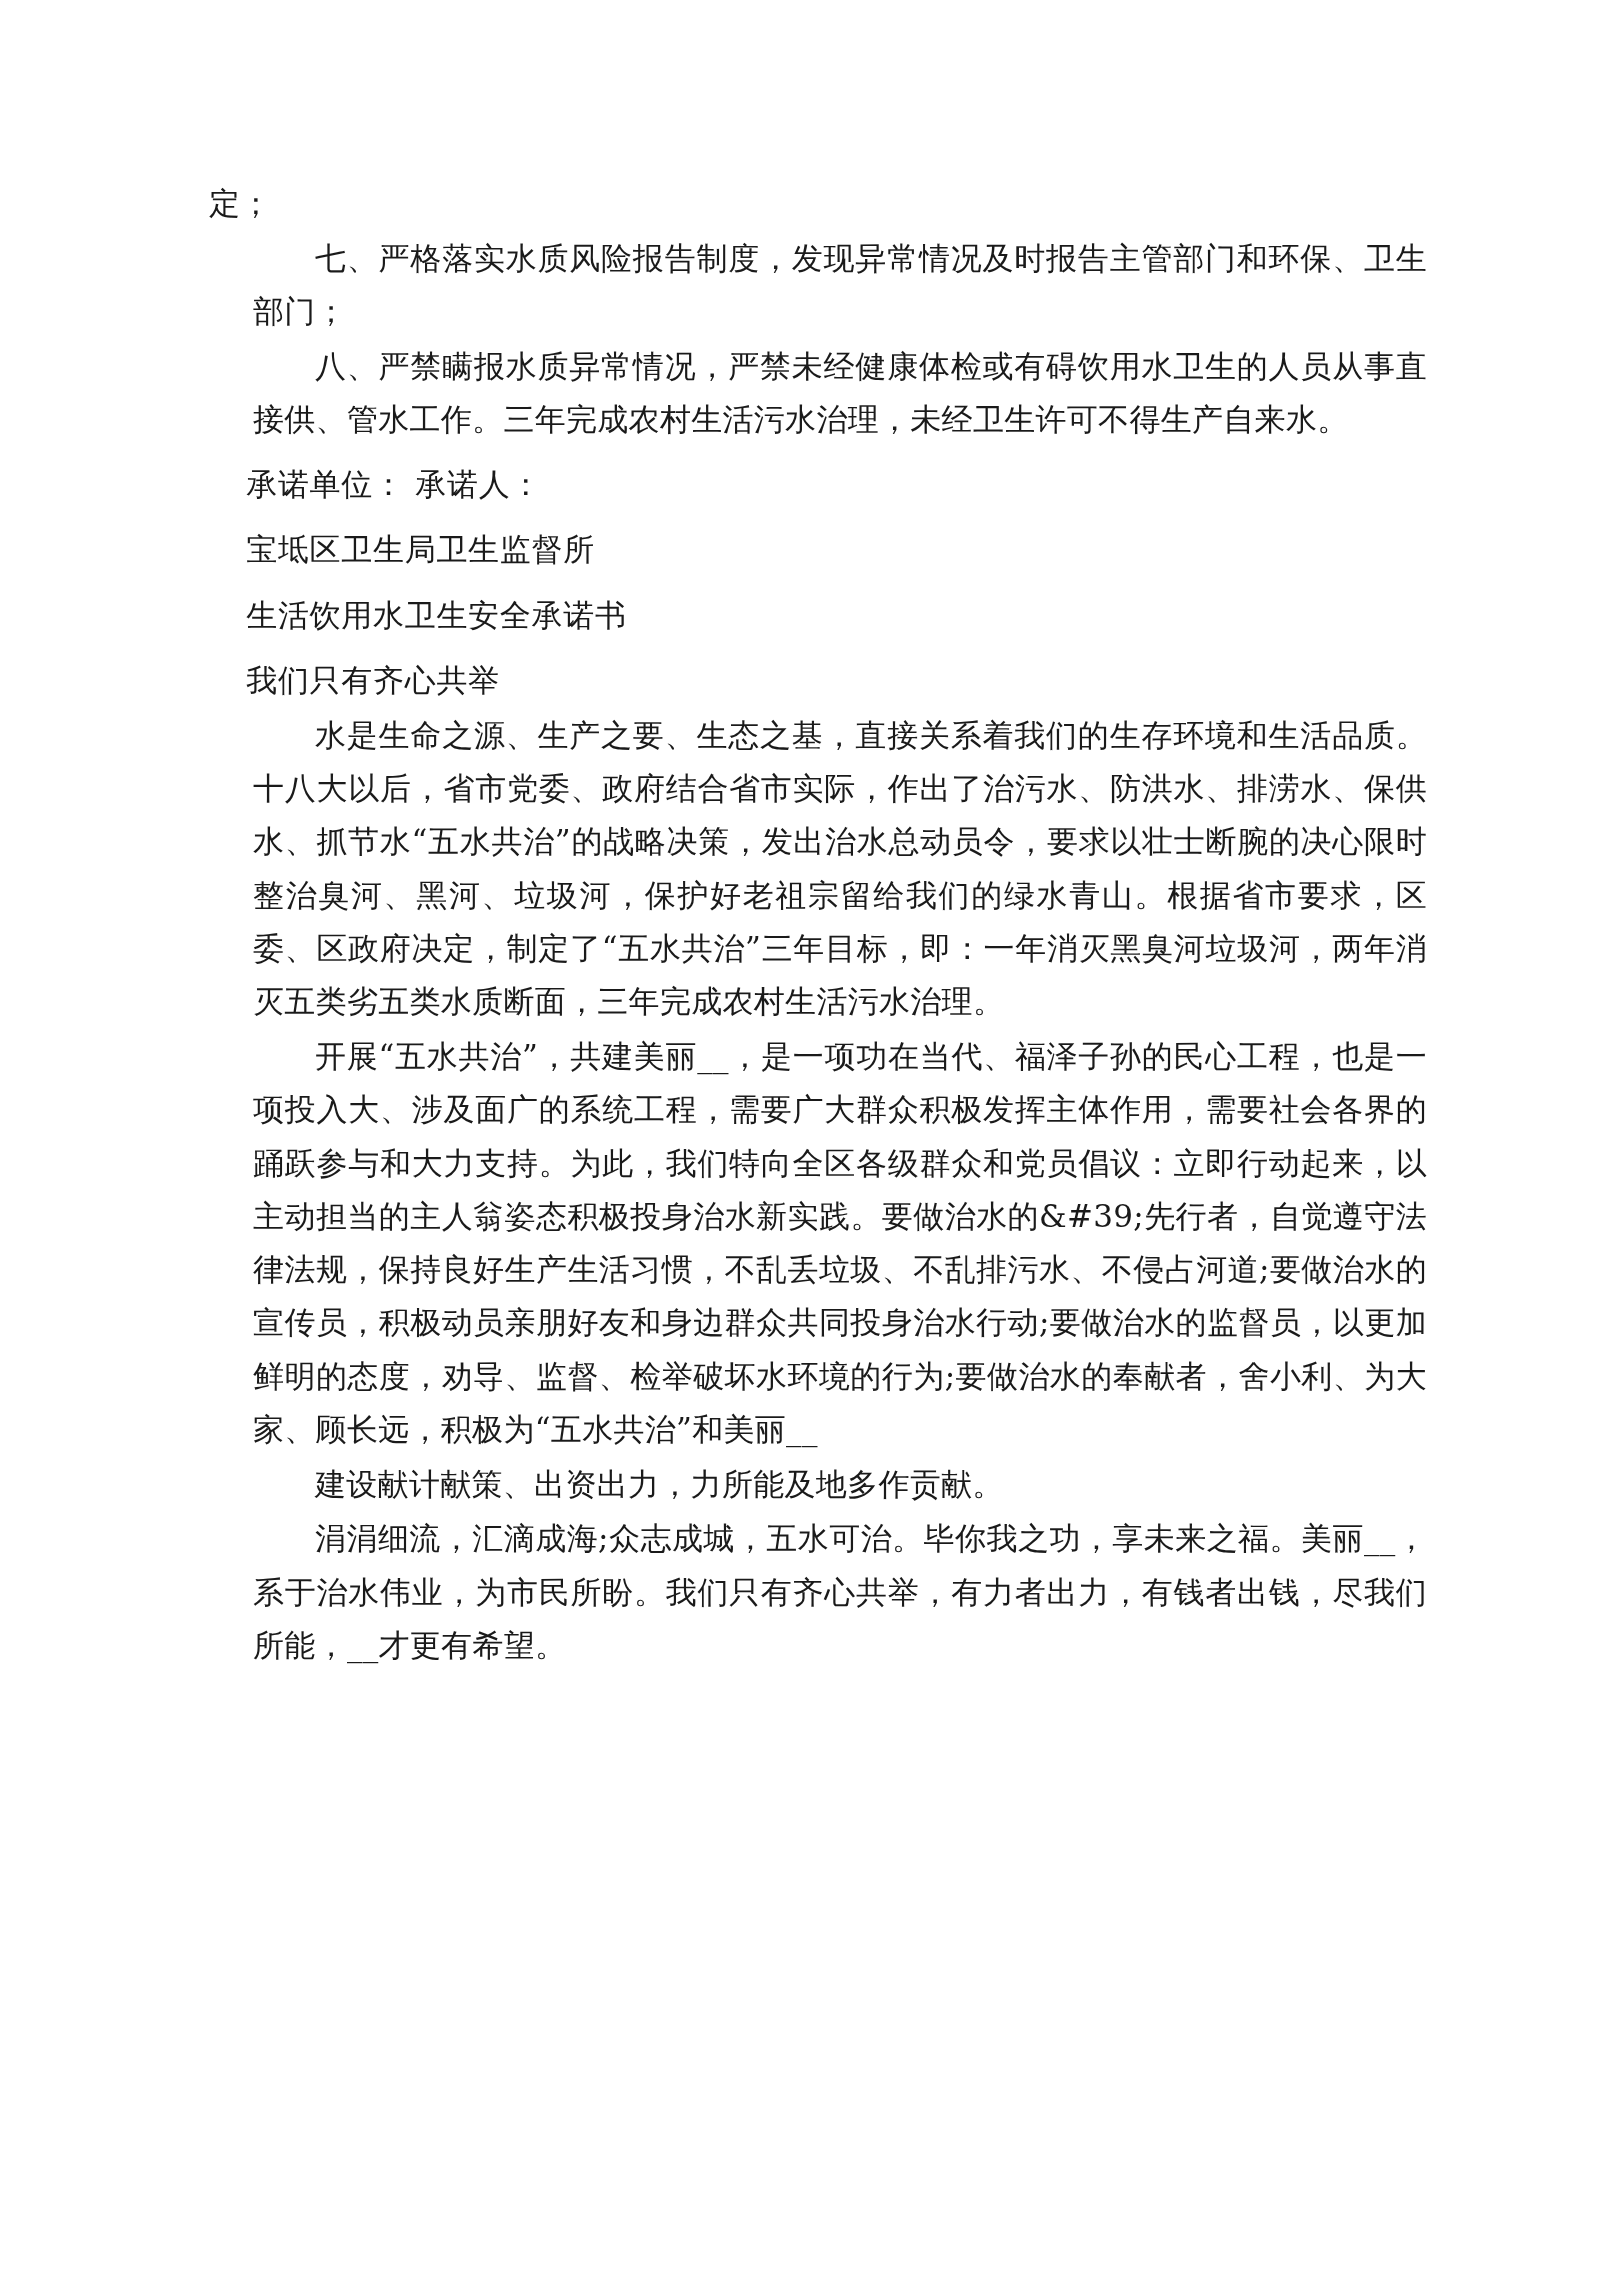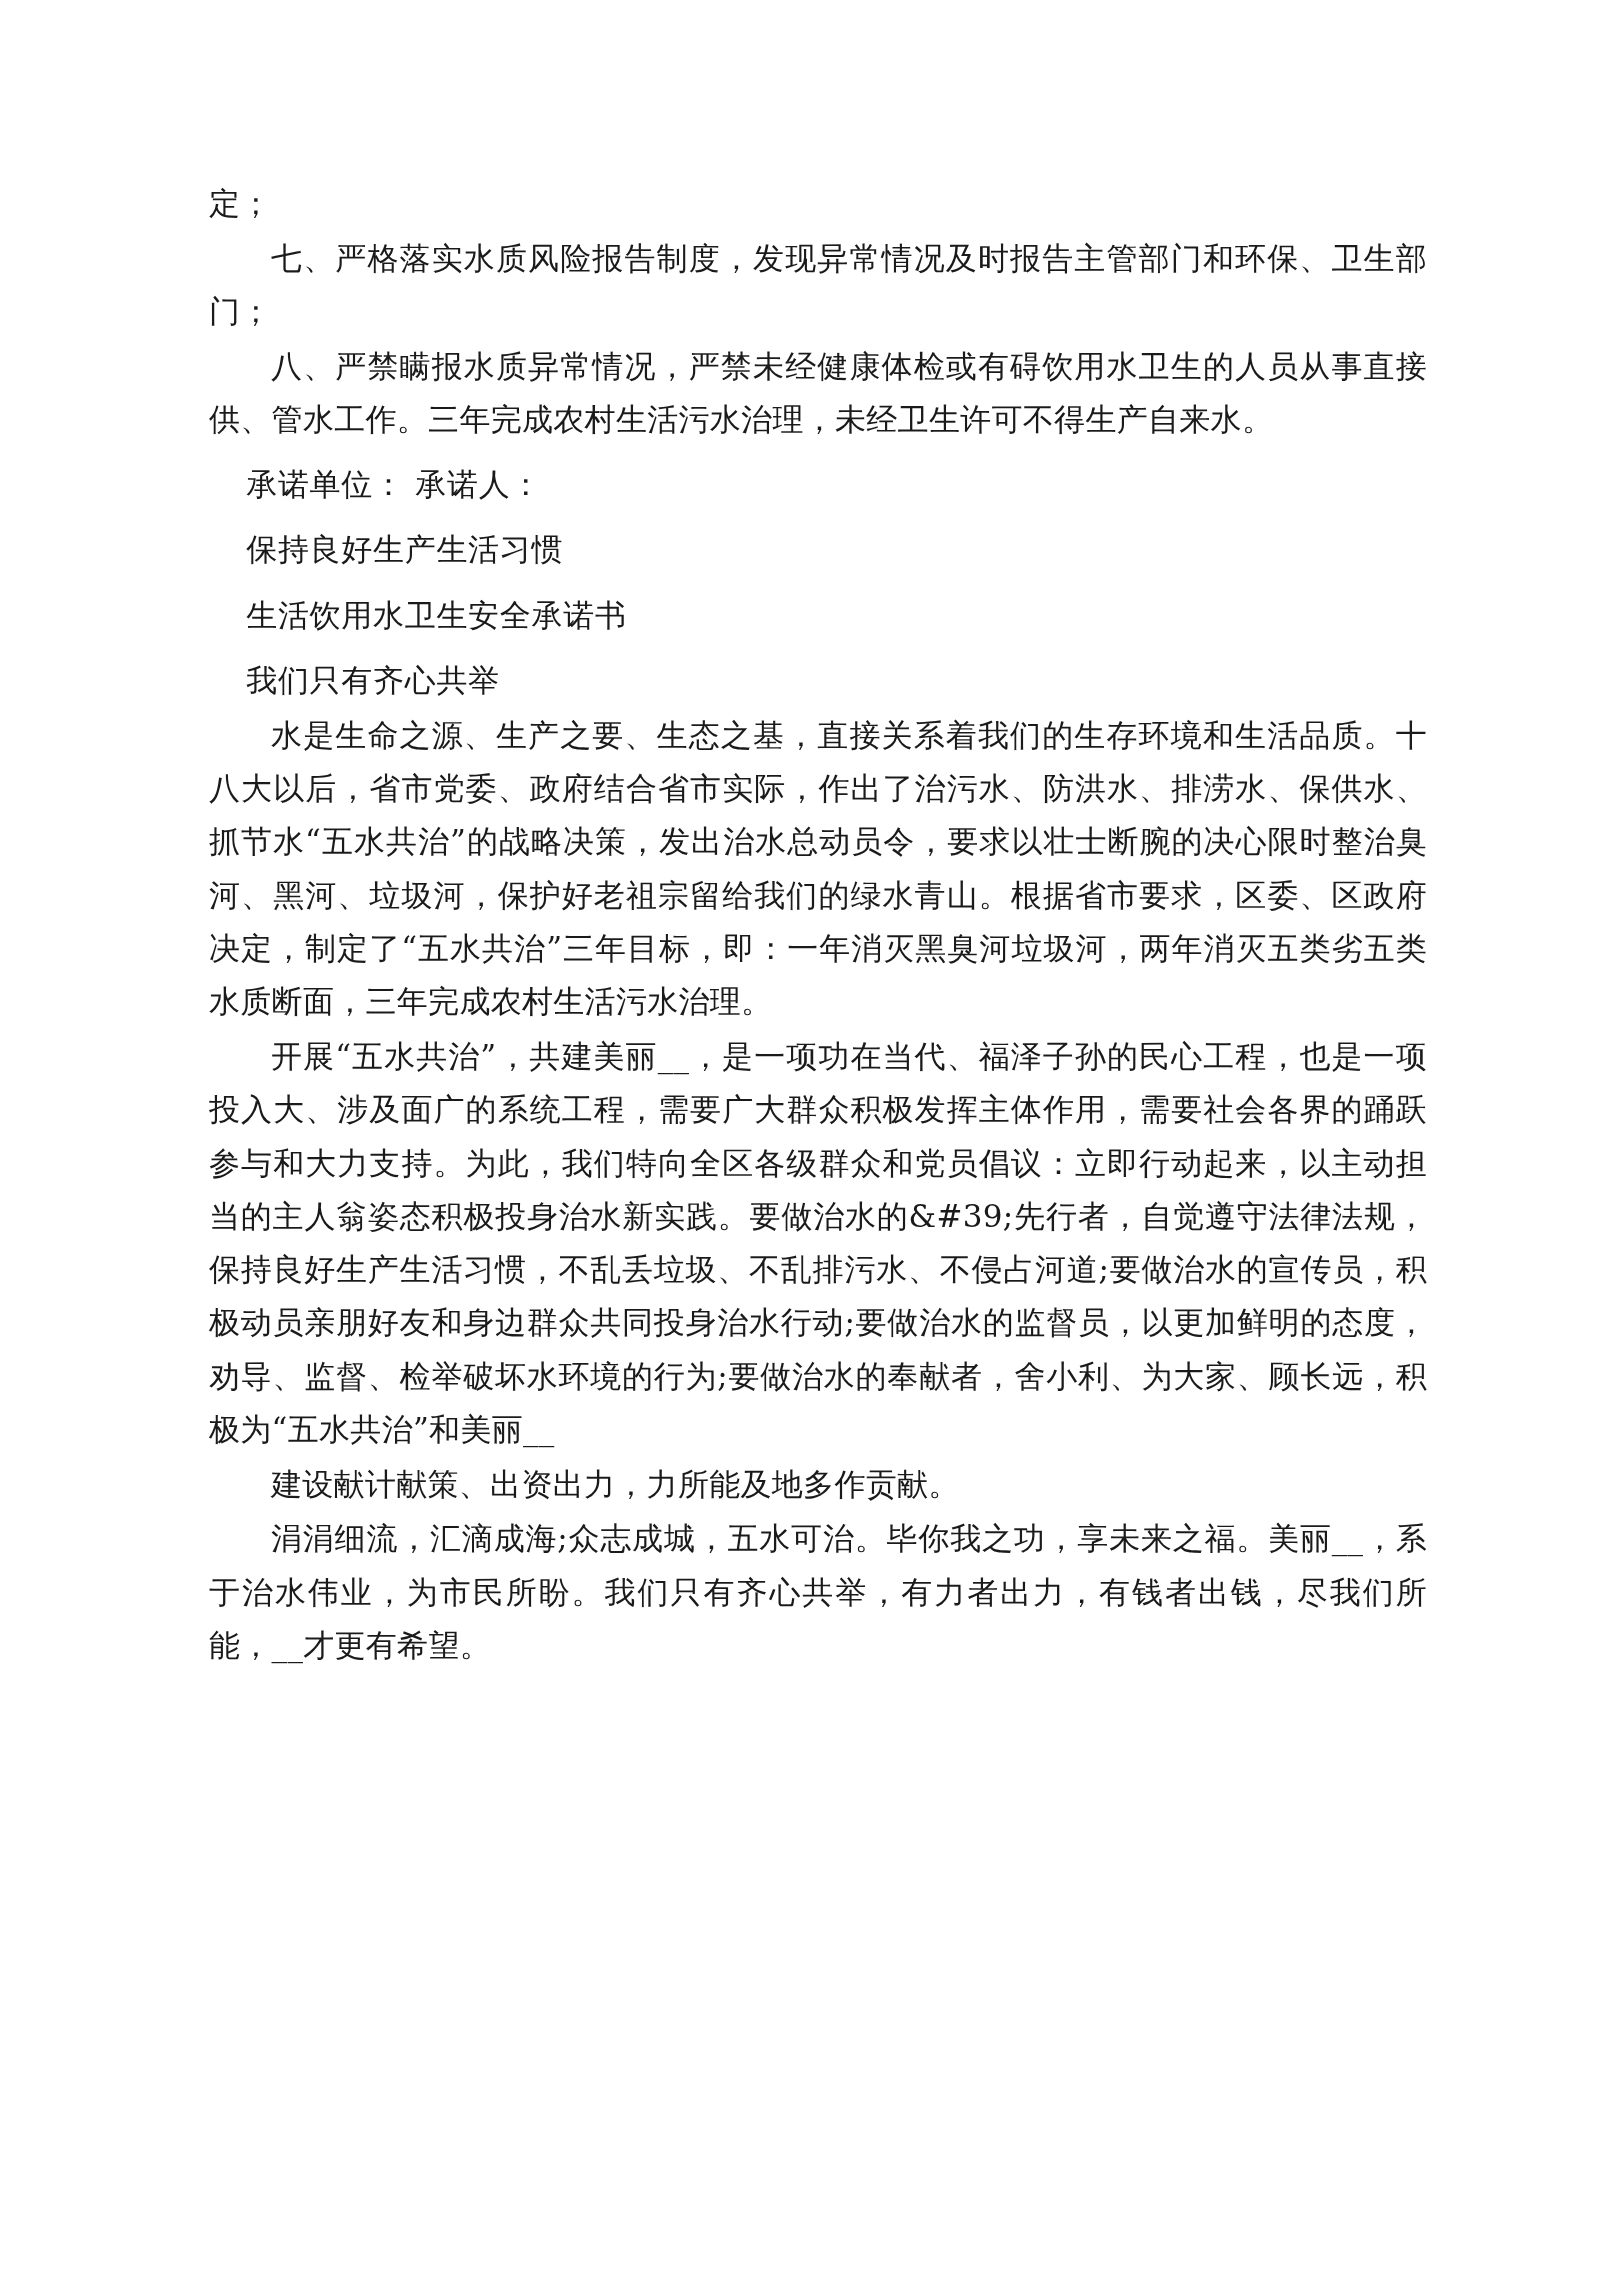--- a/index.html
+++ b/index.html
@@ -28,20 +28,21 @@
     text-justify: inter-ideograph;
     letter-spacing: 0.3px;
   }
   p {
     margin: 0 0 1.3px 0;
     text-align: justify;
     text-justify: inter-ideograph;
   }
   p.indent {
     text-indent: 2em;
+    margin-left: 44px;
   }
   p.noindent {
     text-indent: 0;
   }
   p.sig {
     text-indent: 1.2em;
     letter-spacing: 0.7px;
     margin-top: 12px;
   }
   .blank-tail {
@@ -55,21 +56,21 @@
   <div class="doc-body">
 
     <p class="noindent">定；</p>
 
     <p class="indent">七、严格落实水质风险报告制度，发现异常情况及时报告主管部门和环保、卫生部门；</p>
 
     <p class="indent">八、严禁瞒报水质异常情况，严禁未经健康体检或有碍饮用水卫生的人员从事直接供、管水工作。三年完成农村生活污水治理，未经卫生许可不得生产自来水。</p>
 
     <p class="sig">承诺单位：  承诺人：</p>
 
-    <p class="sig">保持良好生产生活习惯</p>
+    <p class="sig">宝坻区卫生局卫生监督所</p>
 
     <p class="sig">生活饮用水卫生安全承诺书</p>
 
     <p class="sig">我们只有齐心共举</p>
 
 
     <p class="indent">水是生命之源、生产之要、生态之基，直接关系着我们的生存环境和生活品质。十八大以后，省市党委、政府结合省市实际，作出了治污水、防洪水、排涝水、保供水、抓节水“五水共治”的战略决策，发出治水总动员令，要求以壮士断腕的决心限时整治臭河、黑河、垃圾河，保护好老祖宗留给我们的绿水青山。根据省市要求，区委、区政府决定，制定了“五水共治”三年目标，即：一年消灭黑臭河垃圾河，两年消灭五类劣五类水质断面，三年完成农村生活污水治理。</p>
 
     <p class="indent">开展“五水共治”，共建美丽__，是一项功在当代、福泽子孙的民心工程，也是一项投入大、涉及面广的系统工程，需要广大群众积极发挥主体作用，需要社会各界的踊跃参与和大力支持。为此，我们特向全区各级群众和党员倡议：立即行动起来，以主动担当的主人翁姿态积极投身治水新实践。要做治水的&amp;#39;先行者，自觉遵守法律法规，保持良好生产生活习惯，不乱丢垃圾、不乱排污水、不侵占河道;要做治水的宣传员，积极动员亲朋好友和身边群众共同投身治水行动;要做治水的监督员，以更加鲜明的态度，劝导、监督、检举破坏水环境的行为;要做治水的奉献者，舍小利、为大家、顾长远，积极为“五水共治”和美丽__</p>
 

